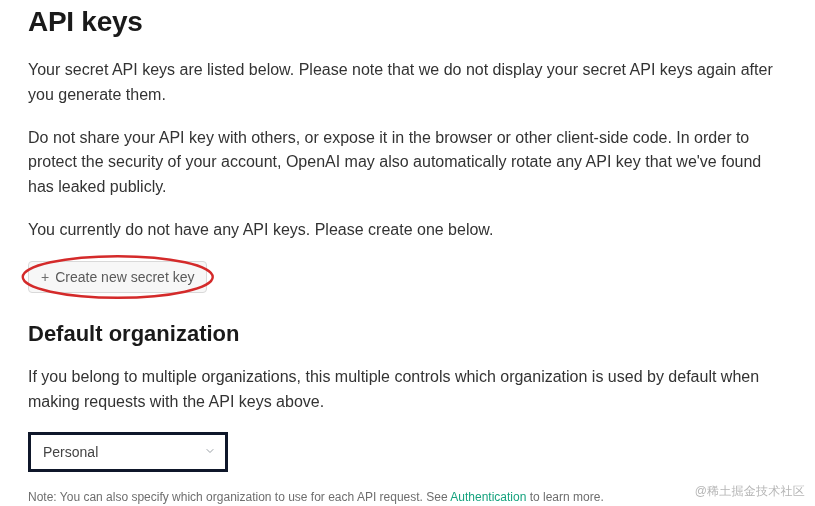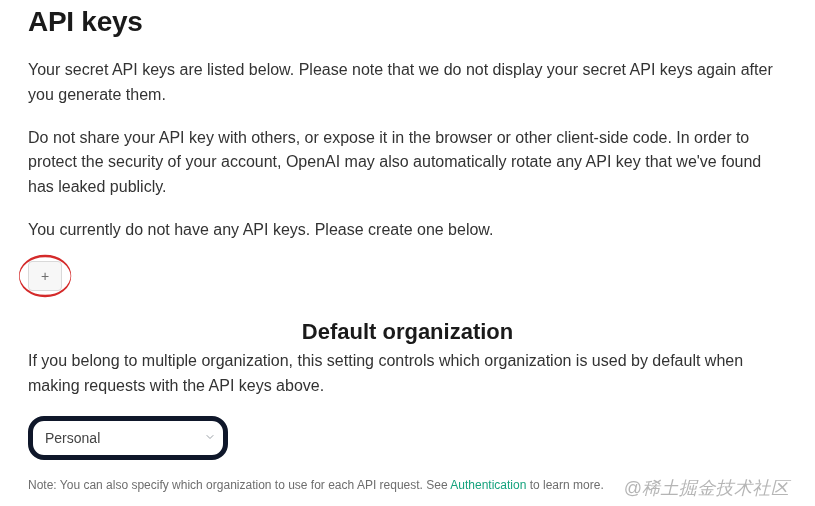--- a/index.html
+++ b/index.html
@@ -57,37 +57,36 @@
       left: -10px;
       width: calc(100% + 20px);
       height: calc(100% + 20px);
       pointer-events: none;
     }
     .red-circle svg { width: 100%; height: 100%; }
     h2.section-title {
       font-size: 22px;
       font-weight: 700;
       color: #1a1a1a;
-      margin-bottom: 4px;
-      text-align: center;
+      margin-bottom: 18px;
     }
     .select-wrap {
       position: relative;
       display: inline-block;
       margin-bottom: 16px;
     }
     .org-select {
       appearance: none;
       -webkit-appearance: none;
-      border: 5px solid #0f172a;
+      border: 3px solid #0f172a;
       background: #fff;
       color: #444;
       font-size: 14px;
       padding: 9px 40px 9px 12px;
-      border-radius: 16px;
+      border-radius: 0;
       width: 200px;
       cursor: pointer;
       font-family: inherit;
     }
     .chevron {
       position: absolute;
       right: 12px;
       top: 50%;
       transform: translateY(-50%);
       pointer-events: none;
@@ -97,56 +96,56 @@
       font-size: 12px;
       color: #6e6e6e;
       line-height: 1.5;
     }
     .note a {
       color: #16a37e;
       text-decoration: none;
     }
     .watermark {
       position: absolute;
-      right: 26px;
+      right: 10px;
       bottom: 6px;
-      font-size: 18px;
+      font-size: 12px;
       color: rgba(120, 120, 120, 0.55);
       letter-spacing: 0.02em;
       pointer-events: none;
-      font-style: italic;
     }
   </style>
 </head>
 <body>
 
 
 
 <h1 class="page-title">API keys</h1>
 
 <p class="body-text">Your secret API keys are listed below. Please note that we do not display your secret API keys again after you generate them.</p>
 
 <p class="body-text">Do not share your API key with others, or expose it in the browser or other client-side code. In order to protect the security of your account, OpenAI may also automatically rotate any API key that we've found has leaked publicly.</p>
 
 <p class="body-text" style="">You currently do not have any API keys. Please create one below.</p>
 
 <div class="create-btn-wrap">
   <button class="create-btn">
     <span class="plus-icon">+</span>
+    <span>Create new secret key</span>
   </button>
   <div class="red-circle">
     <svg viewBox="0 0 210 50" preserveAspectRatio="none">
       <ellipse cx="105" cy="25" rx="100" ry="20" fill="none" stroke="#d42a2a" stroke-width="2.5"></ellipse>
     </svg>
   </div>
 </div>
 
 <h2 class="section-title">Default organization</h2>
 
-<p class="body-text">If you belong to multiple organization, this setting controls which organization is used by default when making requests with the API keys above.</p>
+<p class="body-text">If you belong to multiple organizations, this multiple controls which organization is used by default when making requests with the API keys above.</p>
 
 <div class="select-wrap">
   <select class="org-select">
     <option>Personal</option>
   </select>
   <span class="chevron">
     <svg width="12" height="12" viewBox="0 0 24 24" fill="none" stroke="currentColor" stroke-width="2" stroke-linecap="round" stroke-linejoin="round">
         <polyline points="6 9 12 15 18 9"></polyline>
       </svg>
   </span>

